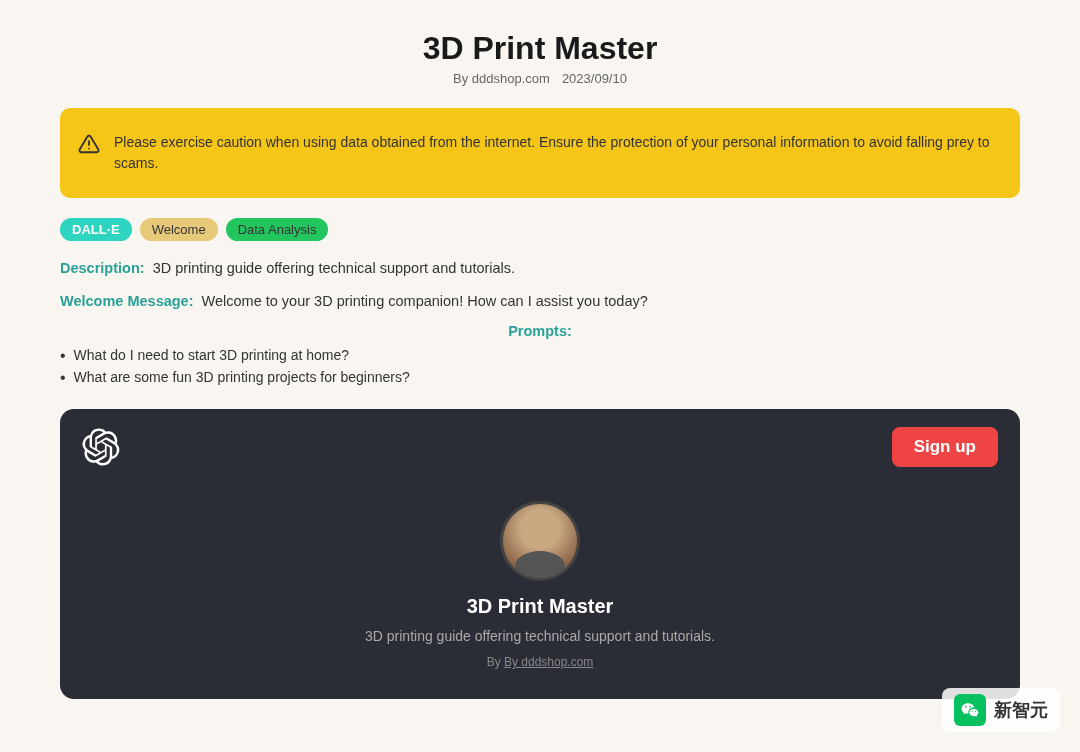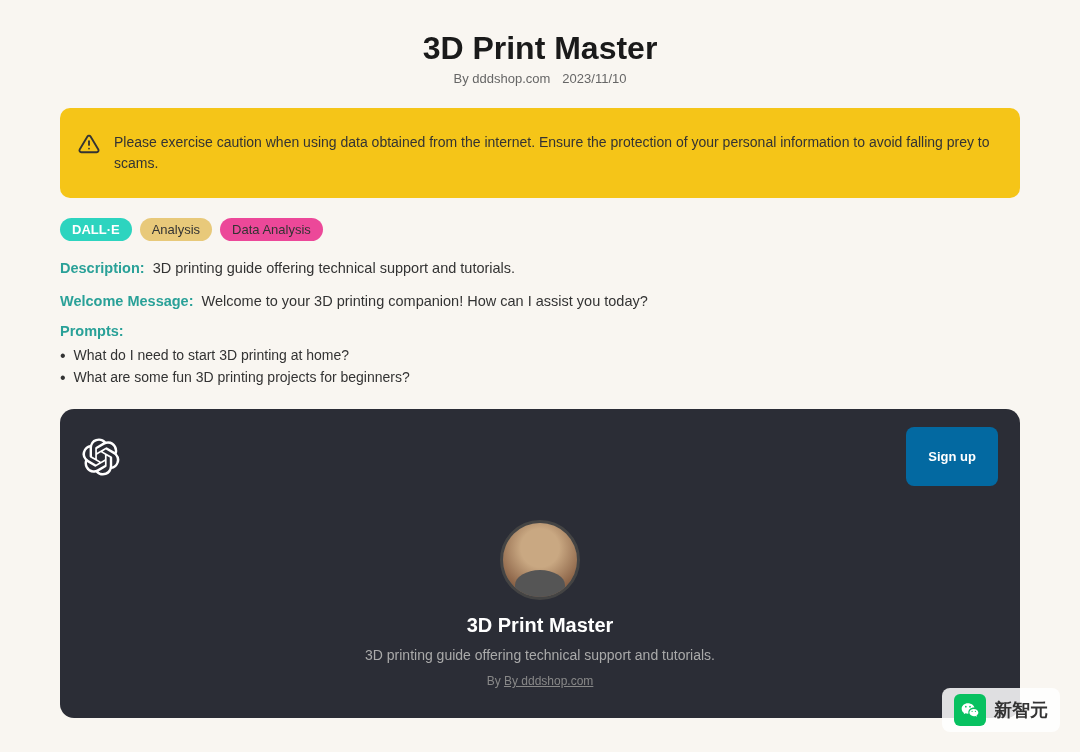--- a/index.html
+++ b/index.html
@@ -74,21 +74,21 @@
     .tag-dalle {
       background-color: #2dd4bf;
       color: #fff;
       font-weight: bold;
     }
     .tag-browsing {
       background-color: #e8c97a;
       color: #333;
     }
     .tag-data-analysis {
-      background-color: #ec4899;
+      background-color: #22c55e;
       color: #333;
     }
 
     
     .info-row {
       font-size: 14.5px;
       margin-bottom: 10px;
       line-height: 1.6;
     }
     .info-label {
@@ -96,20 +96,21 @@
       color: #2aa198;
     }
     .info-value {
       color: #333;
       margin-left: 4px;
     }
 
     
     .prompts-section {
       margin-bottom: 20px;
+      text-align: center;
     }
     .prompts-label {
       font-weight: 700;
       color: #2aa198;
       font-size: 14.5px;
       margin-bottom: 6px;
     }
     .prompt-list {
       list-style: none;
       padding: 0;
@@ -144,26 +145,26 @@
       padding: 18px 22px 14px 22px;
     }
 
     .openai-logo {
       width: 38px;
       height: 38px;
       color: #fff;
     }
 
     .signup-btn {
-      background-color: #0369a1;
+      background-color: #ef4444;
       color: #fff;
       border: none;
       border-radius: 8px;
-      padding: 22px 22px;
-      font-size: 13px;
+      padding: 10px 22px;
+      font-size: 17px;
       font-weight: 600;
       cursor: pointer;
     }
 
     .dark-card-body {
       display: flex;
       flex-direction: column;
       align-items: center;
       padding: 20px 20px 30px 20px;
       text-align: center;
@@ -255,38 +256,38 @@
   </style>
 </head>
 <body>
 
 <div class="page-wrapper">
 
   <div class="header">
     <div class="header-title">3D Print Master</div>
     <div class="header-meta">
       <span>By dddshop.com</span>
-      <span>2023/11/10</span>
+      <span>2023/09/10</span>
     </div>
   </div>
 
   <div class="warning-banner">
     <div class="warning-icon">
       <svg width="22" height="22" viewBox="0 0 24 24" fill="none" stroke="#333" stroke-width="2" stroke-linecap="round" stroke-linejoin="round">
         <path d="M10.29 3.86L1.82 18a2 2 0 0 0 1.71 3h16.94a2 2 0 0 0 1.71-3L13.71 3.86a2 2 0 0 0-3.42 0z"></path>
         <line x1="12" y1="9" x2="12" y2="13"></line>
         <line x1="12" y1="17" x2="12.01" y2="17"></line>
       </svg>
     </div>
     <div class="warning-text">Please exercise caution when using data obtained from the internet. Ensure the protection of your personal information to avoid falling prey to scams.</div>
   </div>
 
   <div class="tags-row">
     <span class="tag tag-dalle">DALL·E</span>
-    <span class="tag tag-browsing">Analysis</span>
+    <span class="tag tag-browsing">Welcome</span>
     <span class="tag tag-data-analysis">Data Analysis</span>
   </div>
 
   <div class="info-row">
     <span class="info-label">Description:</span>
     <span class="info-value">3D printing guide offering technical support and tutorials.</span>
   </div>
 
   <div class="info-row">
     <span class="info-label">Welcome Message:</span>

